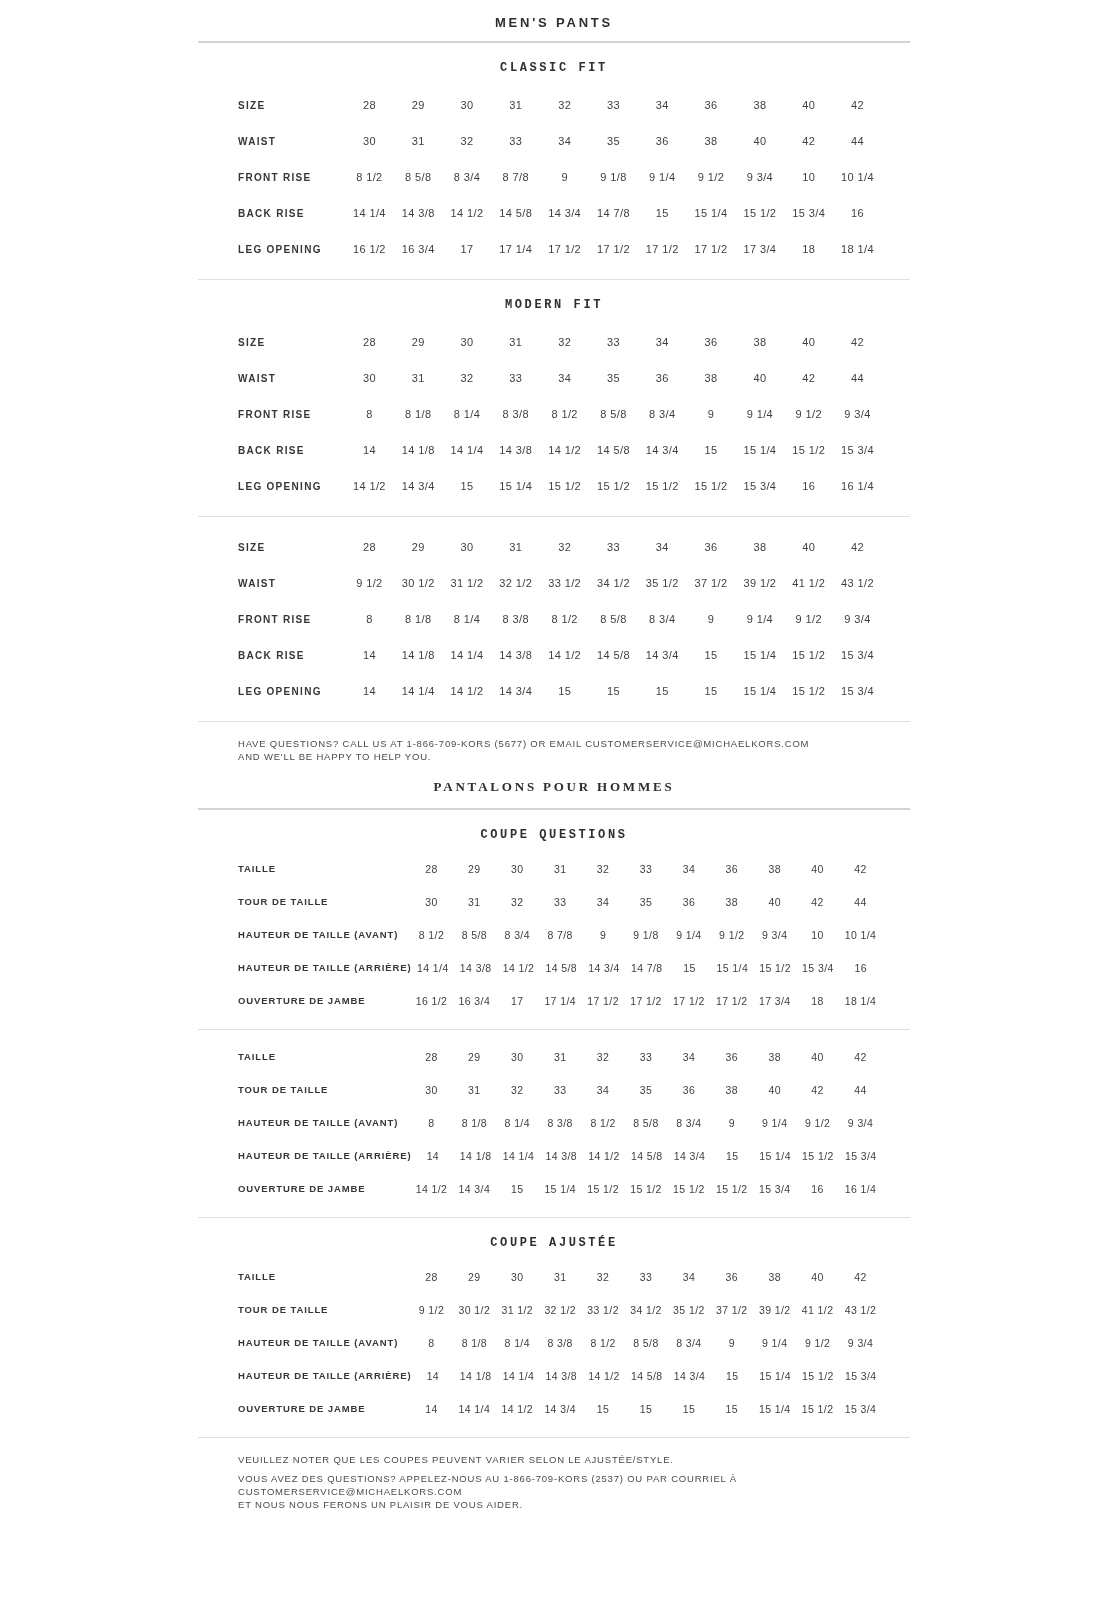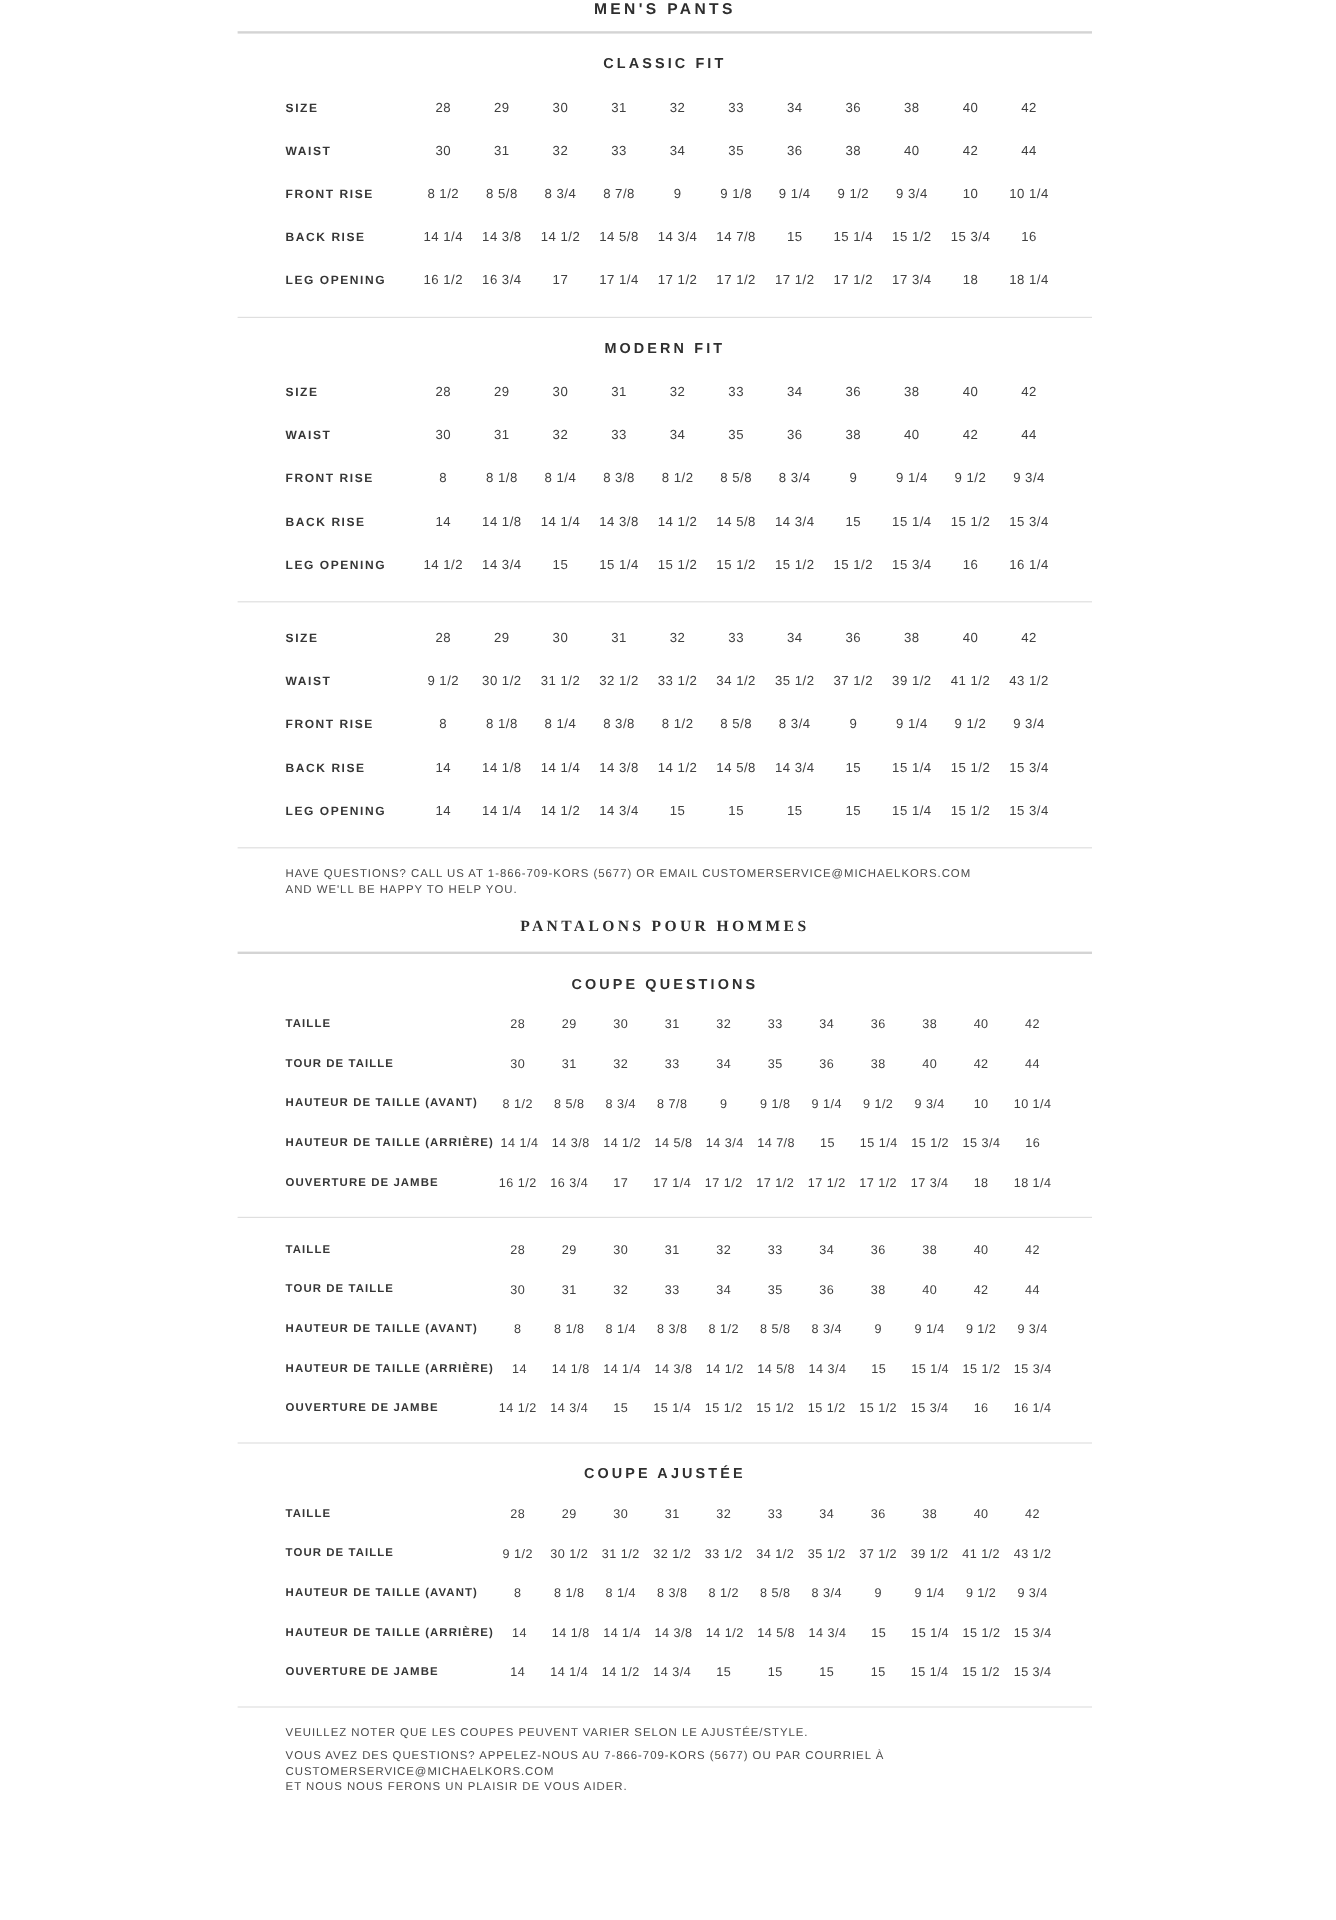--- a/index.html
+++ b/index.html
@@ -21,20 +21,21 @@
     left: 198px;
     top: 0;
     width: 712px;
   }
   .page-title {
     text-align: center;
     font-size: 13px;
     font-weight: 700;
     letter-spacing: 2.8px;
     color: #2e2e2e;
+    padding-top: 15px;
     line-height: 15px;
   }
   .fr-title {
     padding-top: 0;
     margin-top: 16px;
     font-family: Liberation Serif, serif;
   }
   .rule-main {
     height: 2px;
     background: #d4d4d4;
@@ -42,20 +43,21 @@
   }
   .rule-main.fr-rule { margin-top: 14px; }
   .fit-heading {
     text-align: center;
     font-size: 12px;
     font-weight: 700;
     letter-spacing: 2.6px;
     color: #2f2f2f;
     margin-top: 18px;
     line-height: 14px;
+    font-family: Liberation Mono, monospace;
   }
   .size-table { margin-top: 12px; }
   .trow {
     display: flex;
     align-items: center;
     height: 36px;
     padding: 0 28px 0 40px;
   }
   .tlabel {
     flex: 0 0 107px;
@@ -574,18 +576,18 @@
             <div class="tcell">15 3/4</div>
           </div>
         </div>
         <div class="rule-light"></div>
       </section>
     </div>
 
   <div class="notes">
     <p>VEUILLEZ NOTER QUE LES COUPES PEUVENT VARIER SELON LE AJUSTÉE/STYLE.</p>
     <p>
-      <span>VOUS AVEZ DES QUESTIONS? APPELEZ-NOUS AU 7-866-709-KORS (5677) OU PAR COURRIEL À CUSTOMERSERVICE@MICHAELKORS.COM</span><br>
+      <span>VOUS AVEZ DES QUESTIONS? APPELEZ-NOUS AU 1-866-709-KORS (2537) OU PAR COURRIEL À CUSTOMERSERVICE@MICHAELKORS.COM</span><br>
       <span>ET NOUS NOUS FERONS UN PLAISIR DE VOUS AIDER.</span>
     </p>
   </div>
 
 </div>
 
 </body></html>

